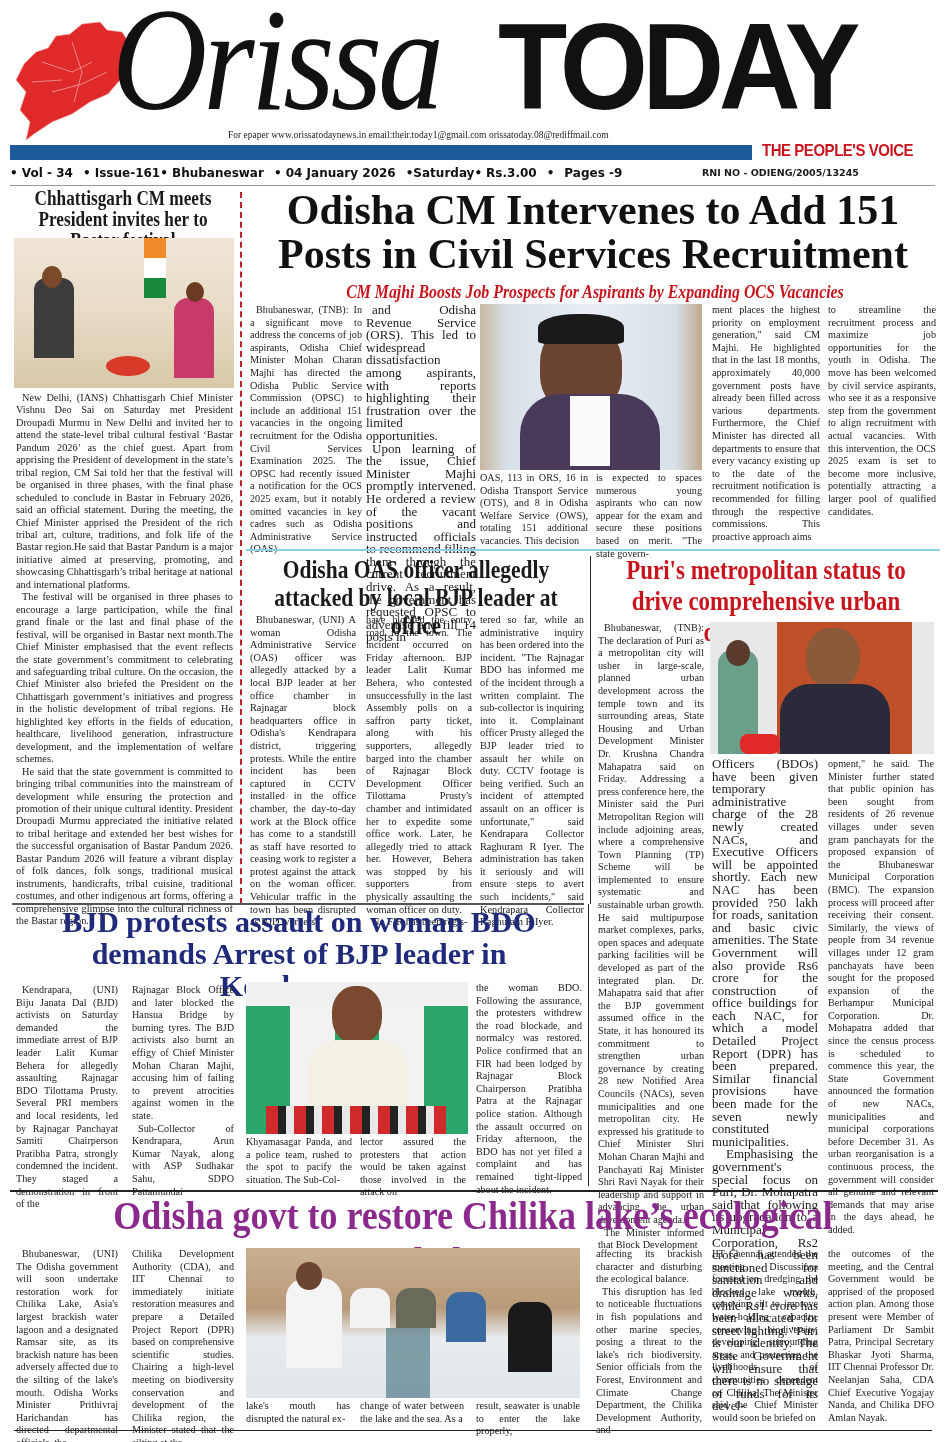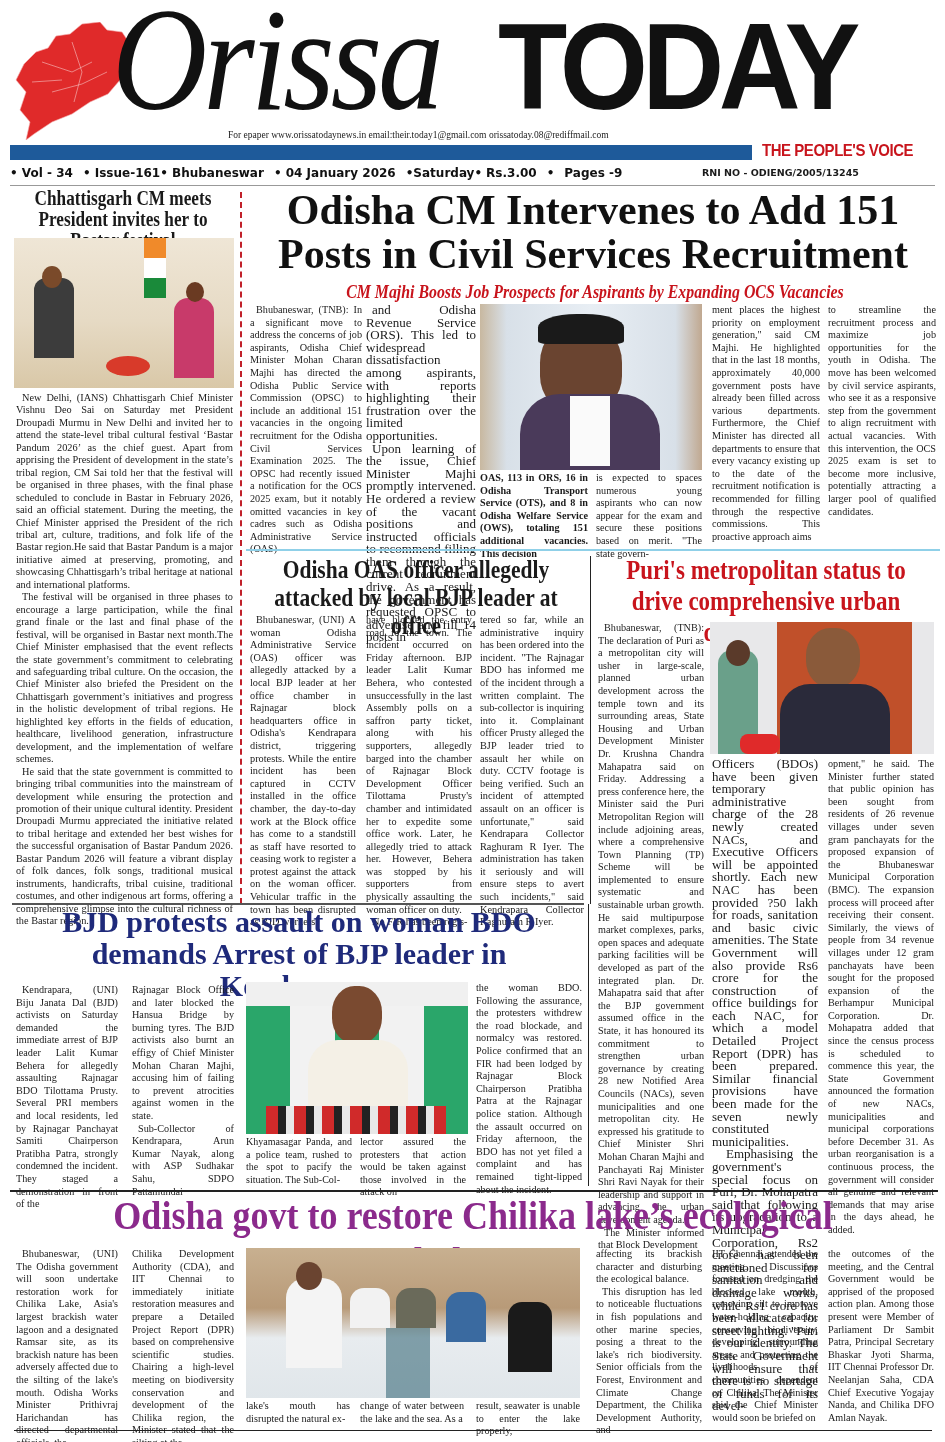--- a/index.html
+++ b/index.html
@@ -74,21 +74,21 @@
 <div class="abs col-text" style="left:366px; top:304px; width:110px; font-size:13px;font-family:Liberation Serif, serif;">
     <p>and Odisha Revenue Service (ORS). This led to widespread dissatisfaction among aspirants, with reports highlighting their frustration over the limited opportunities.</p>
     <p>Upon learning of the issue, Chief Minister Majhi promptly intervened. He ordered a review of the vacant positions and instructed officials to recommend filling them through the current recruitment drive. As a result, the government has requested OPSC to advertise and fill 14 posts in</p>
   </div>
 <div class="abs photo" style="left:480px; top:304px; width:222px; height:166px; background:linear-gradient(90deg,#c8b8a0 0%,#d8e0e8 12%,#e8eef4 50%,#d8e0e8 88%,#c0a890 100%);">
   <div style="position:absolute;left:60px;top:18px;width:82px;height:90px;background:#6a4430;border-radius:45% 45% 40% 40%;"></div>
   <div style="position:absolute;left:58px;top:10px;width:86px;height:30px;background:#1a1a1a;border-radius:45% 45% 10% 10%;"></div>
   <div style="position:absolute;left:40px;top:90px;width:140px;height:80px;background:#4a3a5a;border-radius:40px 40px 0 0;"></div>
   <div style="position:absolute;left:90px;top:92px;width:40px;height:70px;background:#fafafa;"></div>
 </div>
-<div class="abs col-text" style="left:480px; top:472px; width:108px; font-size:10.2px;font-weight:bold;">
+<div class="abs col-text" style="left:480px; top:472px; width:108px; font-size:10.2px;">
     <p style="text-indent:0">OAS, 113 in ORS, 16 in Odisha Transport Service (OTS), and 8 in Odisha Welfare Service (OWS), totaling 151 additional vacancies. This decision</p>
   </div>
 <div class="abs col-text" style="left:596px; top:472px; width:106px; font-size:10.2px;">
     <p style="text-indent:0">is expected to spaces numerous young aspirants who can now appear for the exam and secure these positions based on merit. "The state govern-</p>
   </div>
 <div class="abs col-text" style="left:712px; top:304px; width:108px; font-size:10.2px;">
     <p style="text-indent:0">ment places the highest priority on employment generation," said CM Majhi. He highlighted that in the last 18 months, approximately 40,000 government posts have already been filled across various departments. Furthermore, the Chief Minister has directed all departments to ensure that every vacancy existing up to the date of the recruitment notification is recommended for filling through the respective commissions. This proactive approach aims</p>
   </div>
 <div class="abs col-text" style="left:828px; top:304px; width:108px; font-size:10.2px;">
     <p style="text-indent:0">to streamline the recruitment process and maximize job opportunities for the youth in Odisha. The move has been welcomed by civil service aspirants, who see it as a responsive step from the government to align recruitment with actual vacancies. With this intervention, the OCS 2025 exam is set to become more inclusive, potentially attracting a larger pool of qualified candidates.</p>

